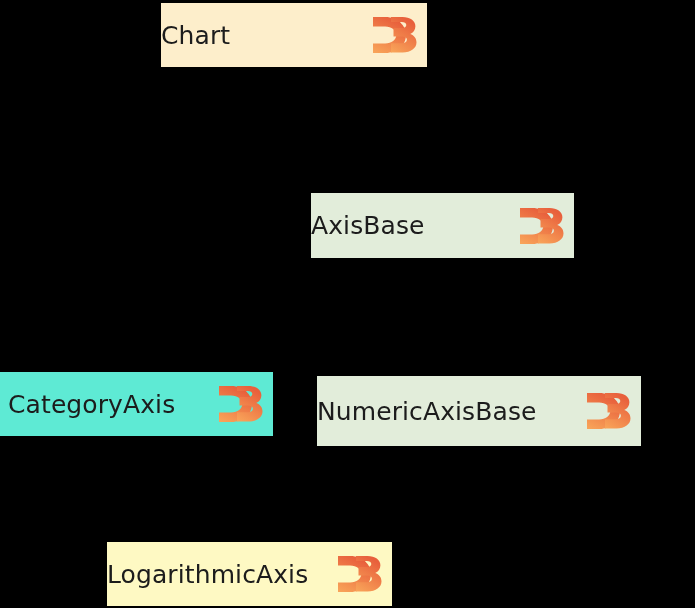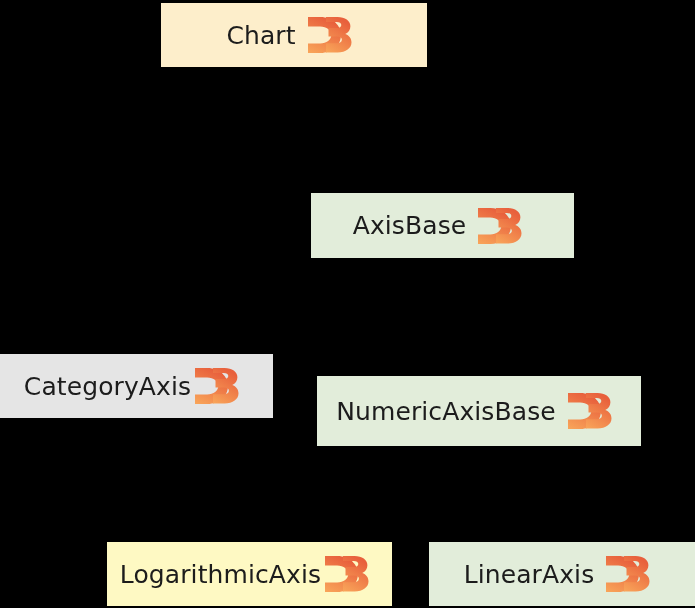--- a/index.html
+++ b/index.html
@@ -20,21 +20,21 @@
     top: 0;
     width: 695px;
     height: 608px;
     background: #000000;
   }
   .node-box {
     position: absolute;
     box-sizing: border-box;
     display: flex;
     align-items: center;
-    justify-content: center;
+    justify-content: space-between;
     padding-right: 10px;
   }
   .node-label {
     font-size: 25px;
     line-height: 1;
     color: #1c1c1c;
     letter-spacing: 0.1px;
     white-space: nowrap;
   }
   .d3-logo {
@@ -88,21 +88,21 @@
             <linearGradient id="g2b" x1="0" y1="1" x2="0.45" y2="0">
               <stop offset="0" stop-color="#f9a65a"></stop>
               <stop offset="1" stop-color="#e8603c"></stop>
             </linearGradient>
           </defs>
           <path fill="url(#g2a)" d="M2 2 h12.5 c11.8 0 20.5 8.3 20.5 18 s-8.7 18 -20.5 18 H2 v-9.5 h12.1 c6.6 0 11.2 -3.9 11.2 -8.5 s-4.6 -8.5 -11.2 -8.5 H2 Z"></path>
           <path fill="url(#g2b)" d="M20 2 h11.5 c7.6 0 12.9 3.8 12.9 9.2 c0 3.5 -2 6.3 -5.2 7.7 c3.9 1.3 6.3 4.4 6.3 8.4 c0 6 -5.6 10.2 -13.9 10.2 h-11.6 v-9.3 h10.7 c3.2 0 5.2 -1.3 5.2 -3.4 c0 -2 -1.9 -3.2 -5.1 -3.2 h-8.3 v-8.6 h8.1 c2.9 0 4.7 -1.2 4.7 -3.1 c0 -1.9 -1.8 -3 -4.8 -3 h-10.5 Z"></path>
         </svg>
       </span>
     </div>
-    <div class="node-box" style="left: 0px; top: 354px; width: 273px; height: 64px; background: #e5e5e5;">
+    <div class="node-box" style="left: 0px; top: 372px; width: 273px; height: 64px; background: #5eead4; padding-left: 8px;">
       <span class="node-label" style="color: rgb(28, 28, 28);">CategoryAxis</span>
       <span class="d3-logo logo-tight">
         <svg viewBox="0 0 46 40" xmlns="http://www.w3.org/2000/svg">
           <defs>
             <linearGradient id="g3a" x1="0" y1="1" x2="0.45" y2="0">
               <stop offset="0" stop-color="#f9a65a"></stop>
               <stop offset="1" stop-color="#e8603c"></stop>
             </linearGradient>
             <linearGradient id="g3b" x1="0" y1="1" x2="0.45" y2="0">
               <stop offset="0" stop-color="#f9a65a"></stop>
@@ -145,32 +145,13 @@
             <linearGradient id="g5b" x1="0" y1="1" x2="0.45" y2="0">
               <stop offset="0" stop-color="#f9a65a"></stop>
               <stop offset="1" stop-color="#e8603c"></stop>
             </linearGradient>
           </defs>
           <path fill="url(#g5a)" d="M2 2 h12.5 c11.8 0 20.5 8.3 20.5 18 s-8.7 18 -20.5 18 H2 v-9.5 h12.1 c6.6 0 11.2 -3.9 11.2 -8.5 s-4.6 -8.5 -11.2 -8.5 H2 Z"></path>
           <path fill="url(#g5b)" d="M20 2 h11.5 c7.6 0 12.9 3.8 12.9 9.2 c0 3.5 -2 6.3 -5.2 7.7 c3.9 1.3 6.3 4.4 6.3 8.4 c0 6 -5.6 10.2 -13.9 10.2 h-11.6 v-9.3 h10.7 c3.2 0 5.2 -1.3 5.2 -3.4 c0 -2 -1.9 -3.2 -5.1 -3.2 h-8.3 v-8.6 h8.1 c2.9 0 4.7 -1.2 4.7 -3.1 c0 -1.9 -1.8 -3 -4.8 -3 h-10.5 Z"></path>
         </svg>
       </span>
     </div>
-    <div class="node-box" style="left: 429px; top: 542px; width: 266px; height: 64px; background: rgb(226, 237, 218);">
-      <span class="node-label" style="color: rgb(28, 28, 28);">LinearAxis</span>
-      <span class="d3-logo">
-        <svg viewBox="0 0 46 40" xmlns="http://www.w3.org/2000/svg">
-          <defs>
-            <linearGradient id="g6a" x1="0" y1="1" x2="0.45" y2="0">
-              <stop offset="0" stop-color="#f9a65a"></stop>
-              <stop offset="1" stop-color="#e8603c"></stop>
-            </linearGradient>
-            <linearGradient id="g6b" x1="0" y1="1" x2="0.45" y2="0">
-              <stop offset="0" stop-color="#f9a65a"></stop>
-              <stop offset="1" stop-color="#e8603c"></stop>
-            </linearGradient>
-          </defs>
-          <path fill="url(#g6a)" d="M2 2 h12.5 c11.8 0 20.5 8.3 20.5 18 s-8.7 18 -20.5 18 H2 v-9.5 h12.1 c6.6 0 11.2 -3.9 11.2 -8.5 s-4.6 -8.5 -11.2 -8.5 H2 Z"></path>
-          <path fill="url(#g6b)" d="M20 2 h11.5 c7.6 0 12.9 3.8 12.9 9.2 c0 3.5 -2 6.3 -5.2 7.7 c3.9 1.3 6.3 4.4 6.3 8.4 c0 6 -5.6 10.2 -13.9 10.2 h-11.6 v-9.3 h10.7 c3.2 0 5.2 -1.3 5.2 -3.4 c0 -2 -1.9 -3.2 -5.1 -3.2 h-8.3 v-8.6 h8.1 c2.9 0 4.7 -1.2 4.7 -3.1 c0 -1.9 -1.8 -3 -4.8 -3 h-10.5 Z"></path>
-        </svg>
-      </span>
-    </div>
   </div>
 
 </body></html>

